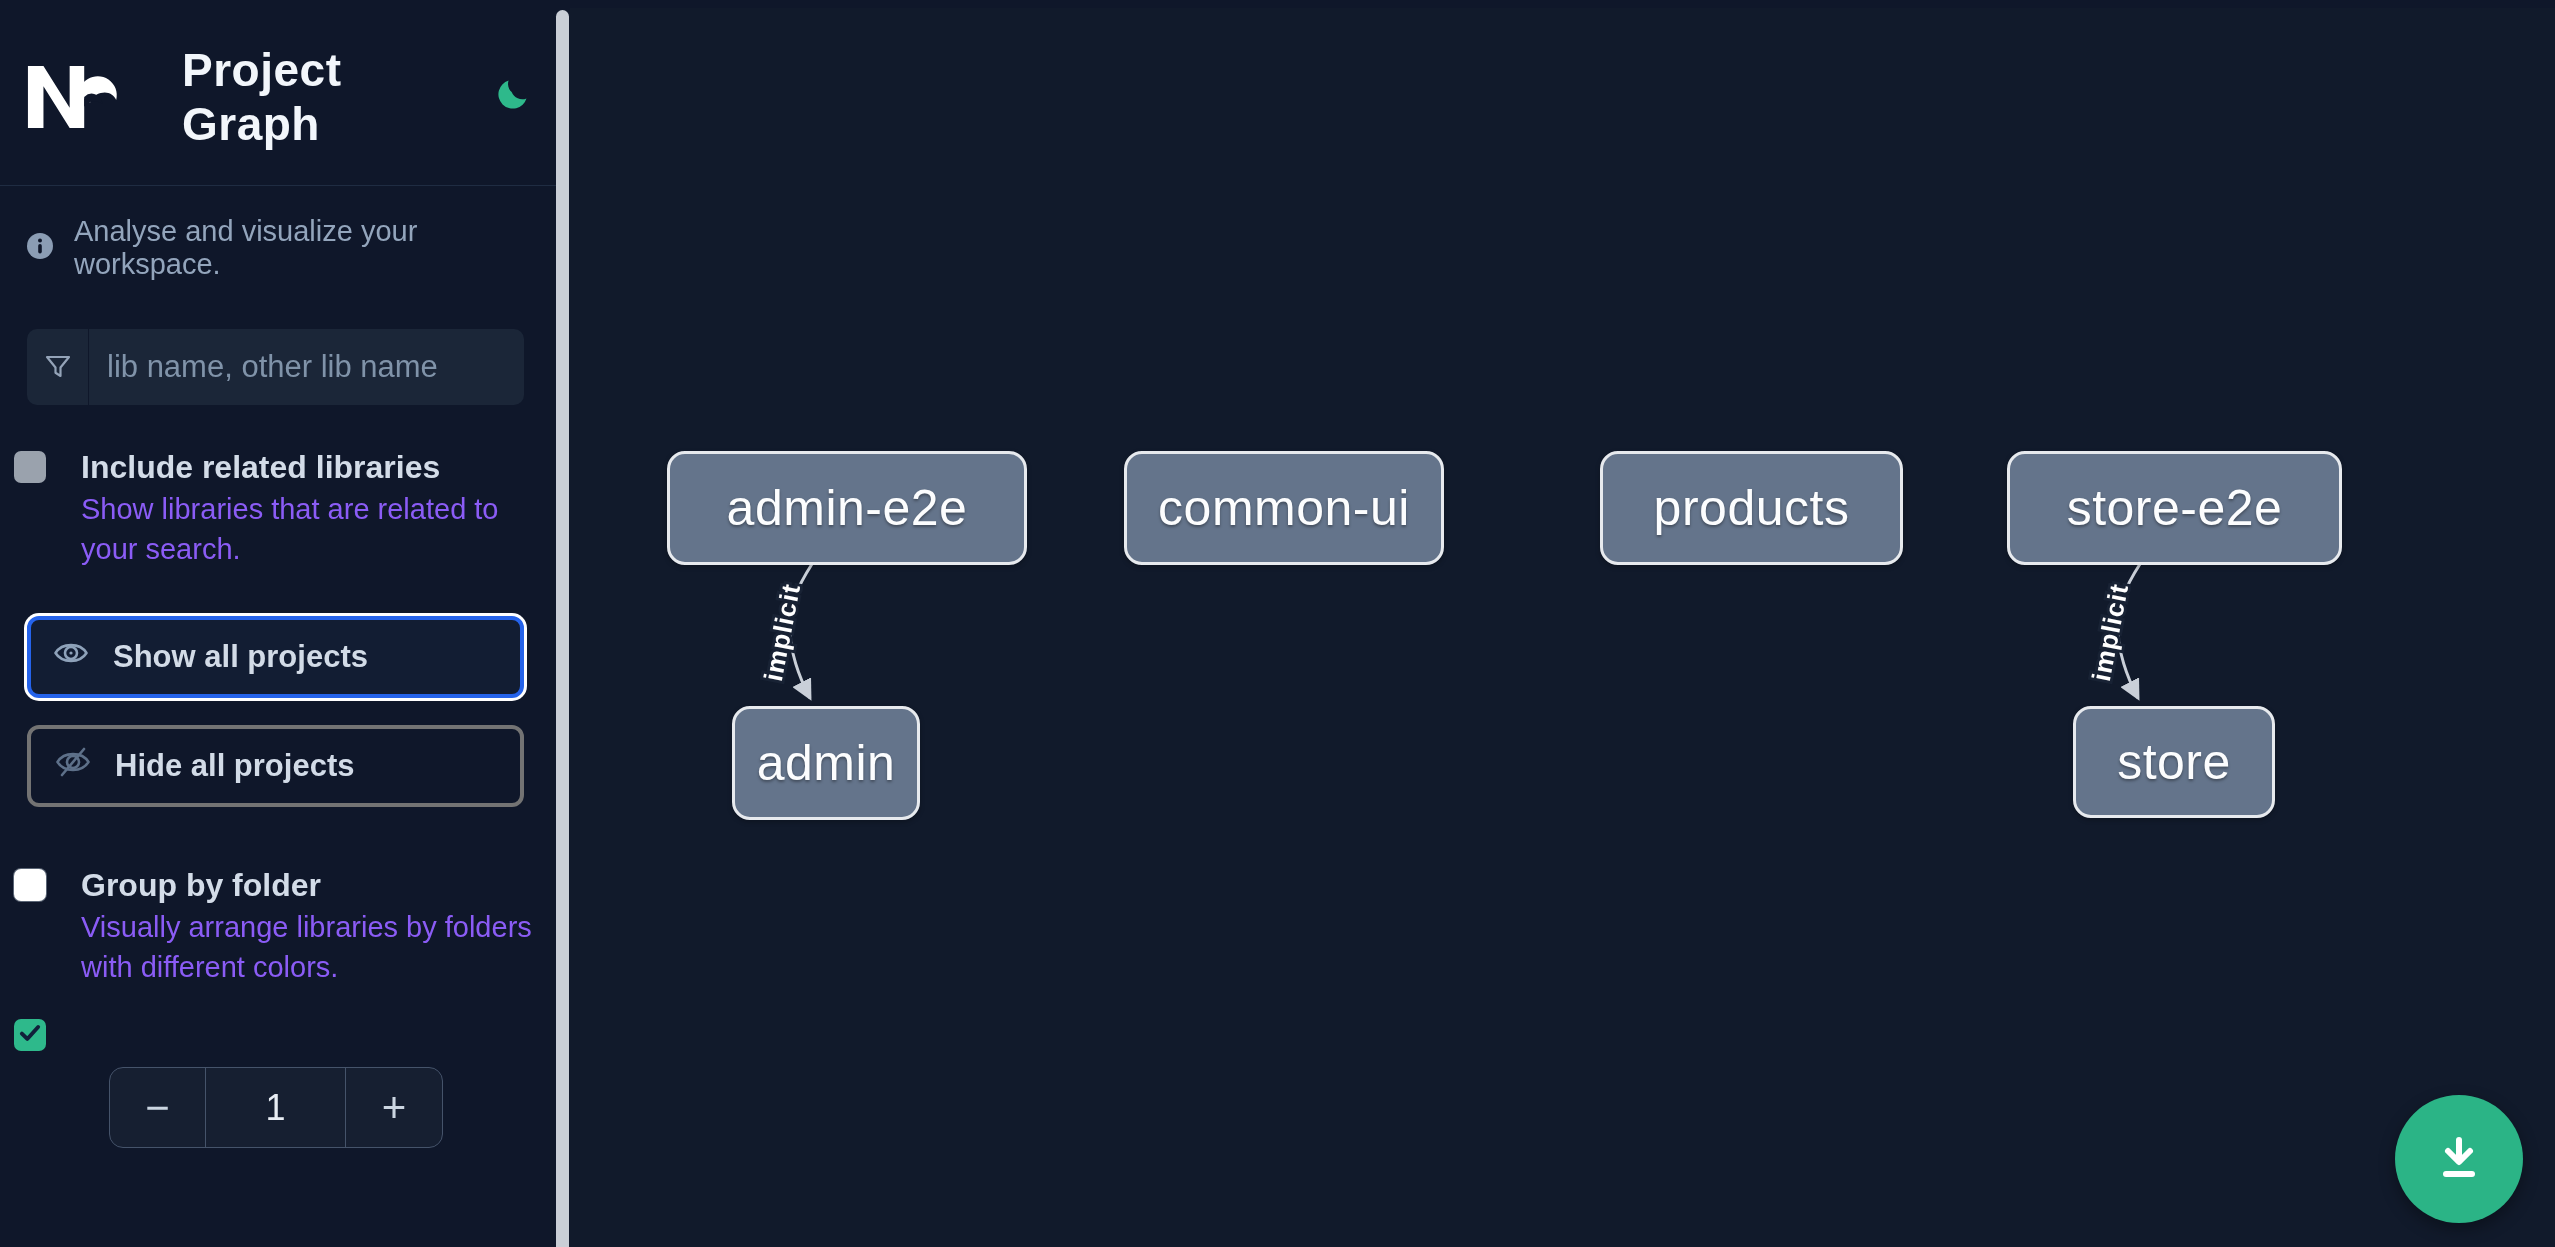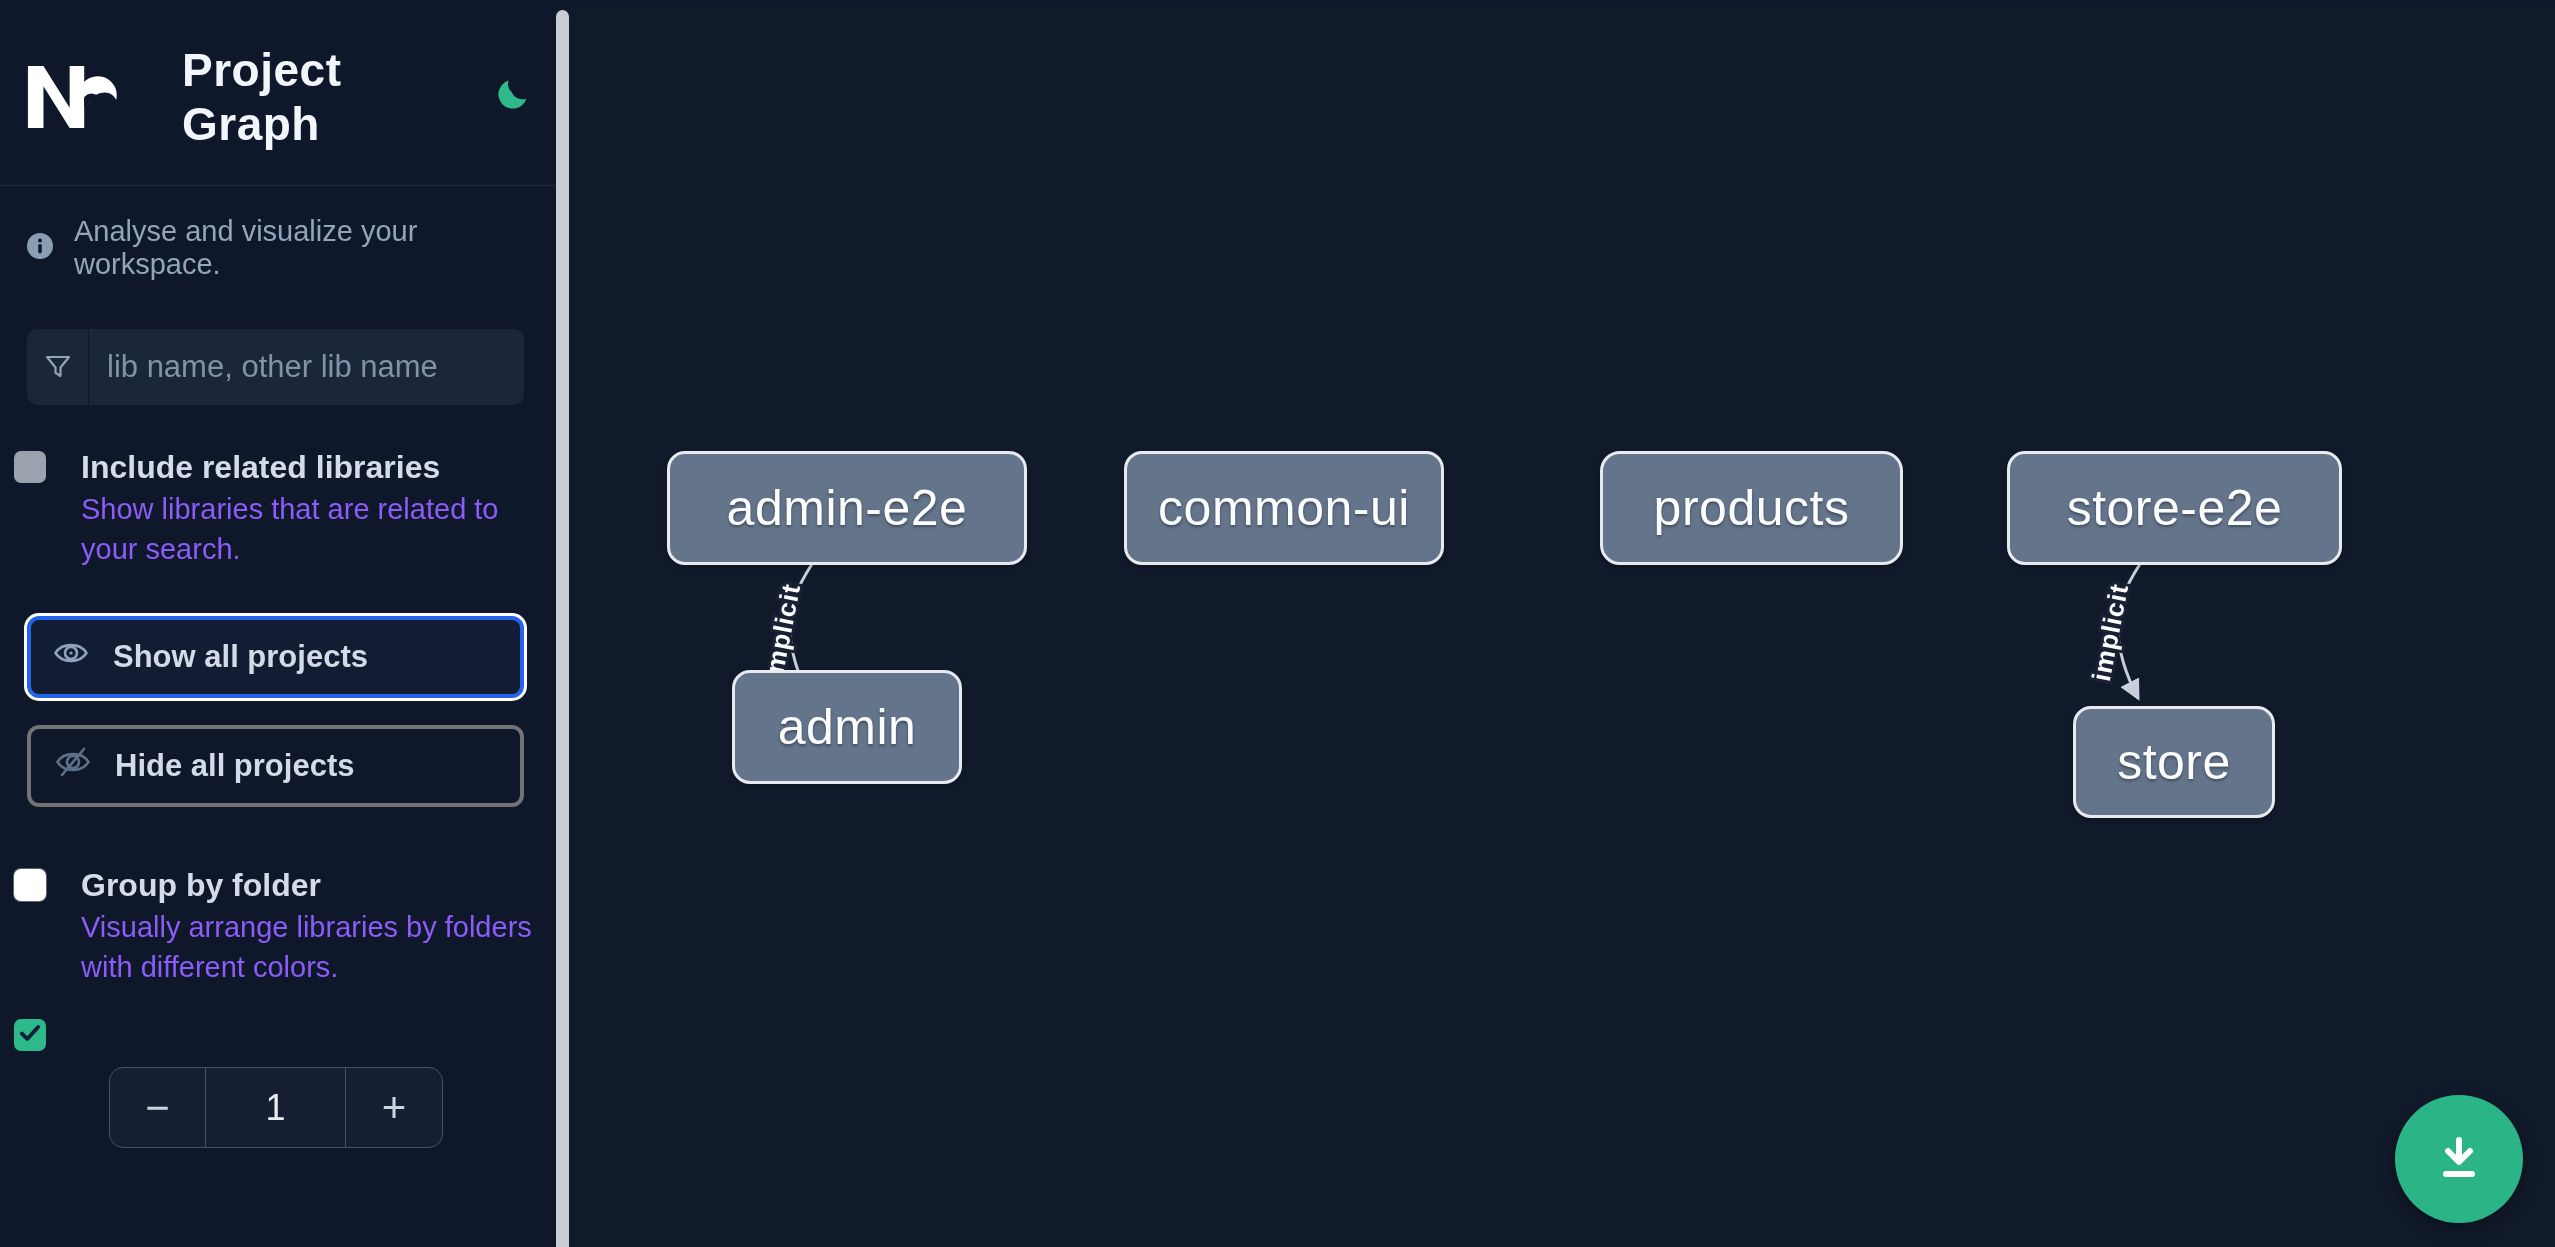--- a/index.html
+++ b/index.html
@@ -68,23 +68,23 @@
   
   .canvas { position:absolute; left:570px; top:0; width:1985px; height:1247px;
             background:#111a2b; }
   .edges { position:absolute; left:0; top:0; width:1985px; height:1247px; }
   .node { position:absolute; display:flex; align-items:center; justify-content:center;
           background:#64748b; border:3px solid #e7eaee; border-radius:18px;
           color:#fcfdfe; font-size:50px; letter-spacing:.5px; cursor:pointer;
           text-shadow:0 2px 3px rgba(0,0,0,.35); box-shadow:0 2px 5px rgba(0,0,0,.25); }
   .n-admin-e2e { left:97px;  top:443px; width:360px; height:114px; }
   .n-common-ui { left:554px; top:443px; width:320px; height:114px; }
-  .n-products  { left:1030px;top:443px; width:303px; height:114px;border-radius:20px; }
+  .n-products  { left:1030px;top:443px; width:303px; height:114px; }
   .n-store-e2e { left:1437px;top:443px; width:335px; height:114px; }
-  .n-admin     { left:162px; top:662px; width:230px; height:114px; }
+  .n-admin     { left:162px; top:698px; width:188px; height:114px; }
   .n-store     { left:1503px;top:698px; width:202px; height:112px; }
 
   .fab { position:absolute; left:1825px; top:1087px; width:128px; height:128px;
          border-radius:50%; background:#2bb486; border:none; cursor:pointer;
          display:flex; align-items:center; justify-content:center;
          box-shadow:0 6px 16px rgba(0,0,0,.35); }
 </style>
 </head>
 <body>
 

